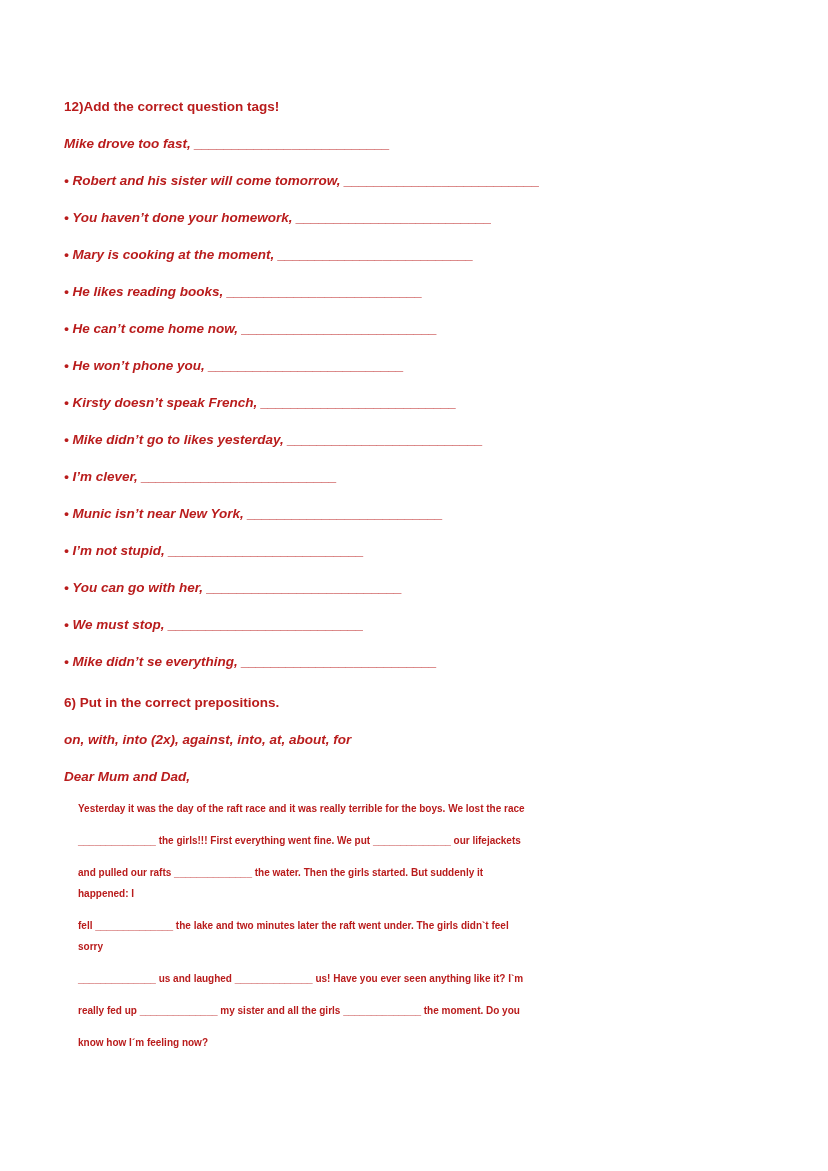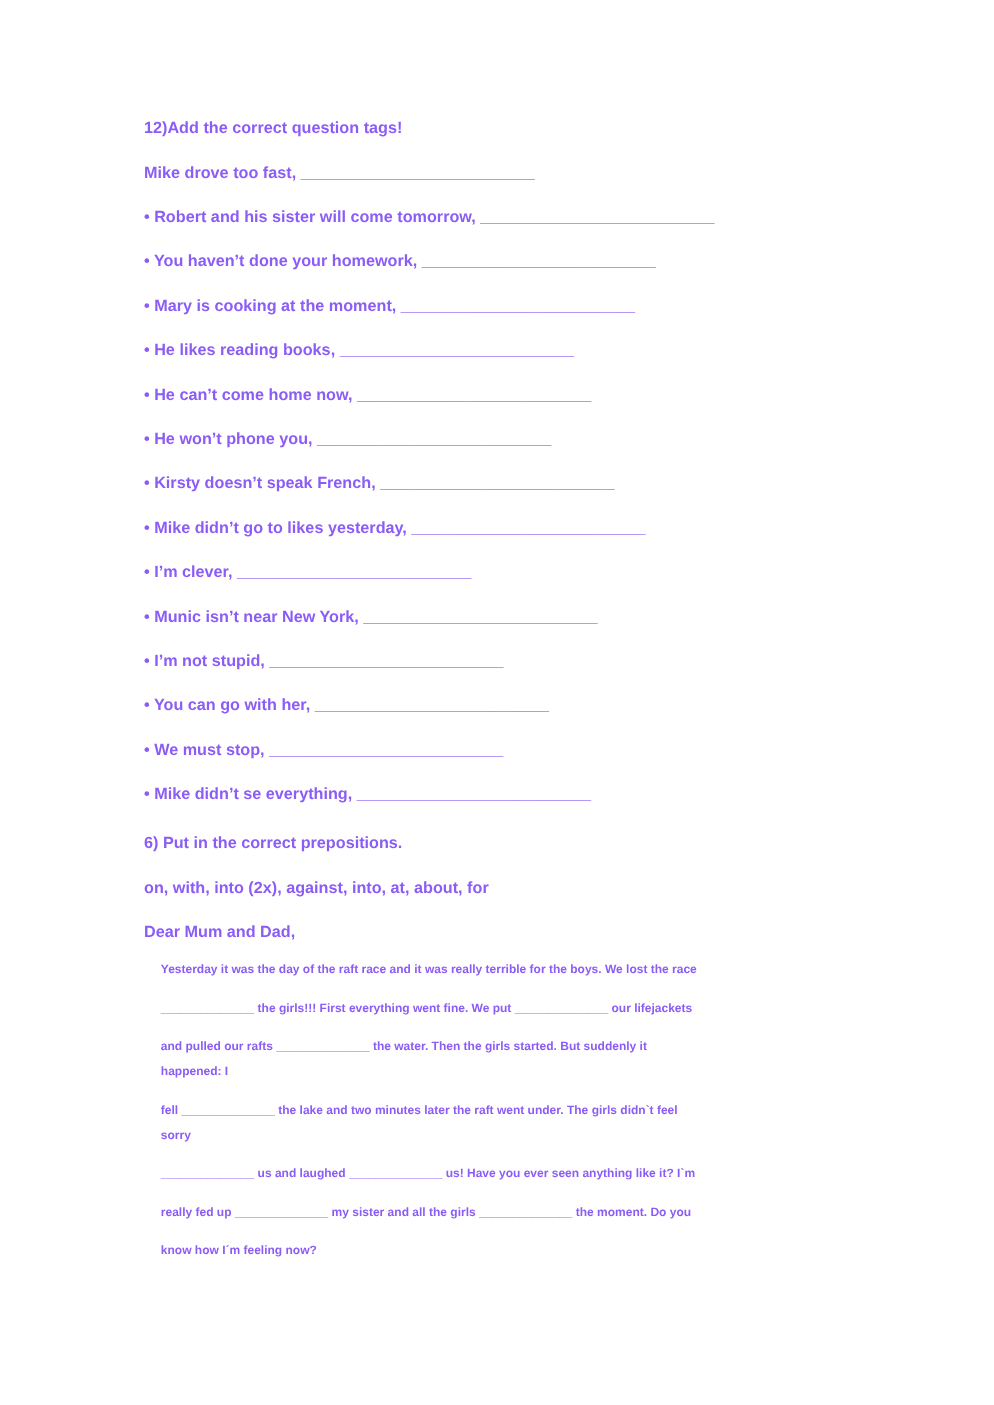--- a/index.html
+++ b/index.html
@@ -6,36 +6,37 @@
     margin: 0;
     padding: 0;
     background: #ffffff;
   }
   .page {
     position: relative;
     width: 764px;
     height: 1171px;
     box-sizing: border-box;
     background: #ffffff;
-    padding: 96px 70px 40px 120px;
+    padding: 96px 70px 40px 64px;
     font-family: "Liberation Sans", sans-serif;
     font-weight: bold;
-    color: #8b5cf6;
+    color: #b91c1c;
     overflow: hidden;
   }
   .title {
     font-size: 13.5px;
     line-height: 21px;
     margin: 0 0 11px 0;
   }
   .line {
     font-size: 13.5px;
     line-height: 21px;
     margin: 16px 0 11px 0;
     white-space: nowrap;
+    font-style: italic;
   }
   .paragraph {
     font-size: 10px;
     line-height: 21px;
     margin: 0 0 11px 14px;
     white-space: nowrap;
   }
   .section-13 {
     margin-top: 20px;
   }

